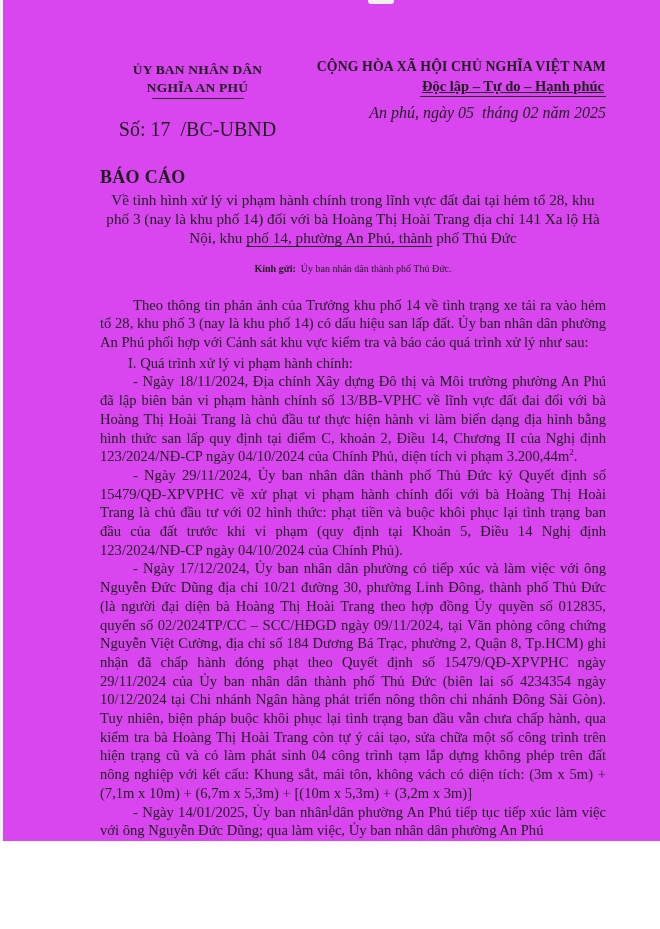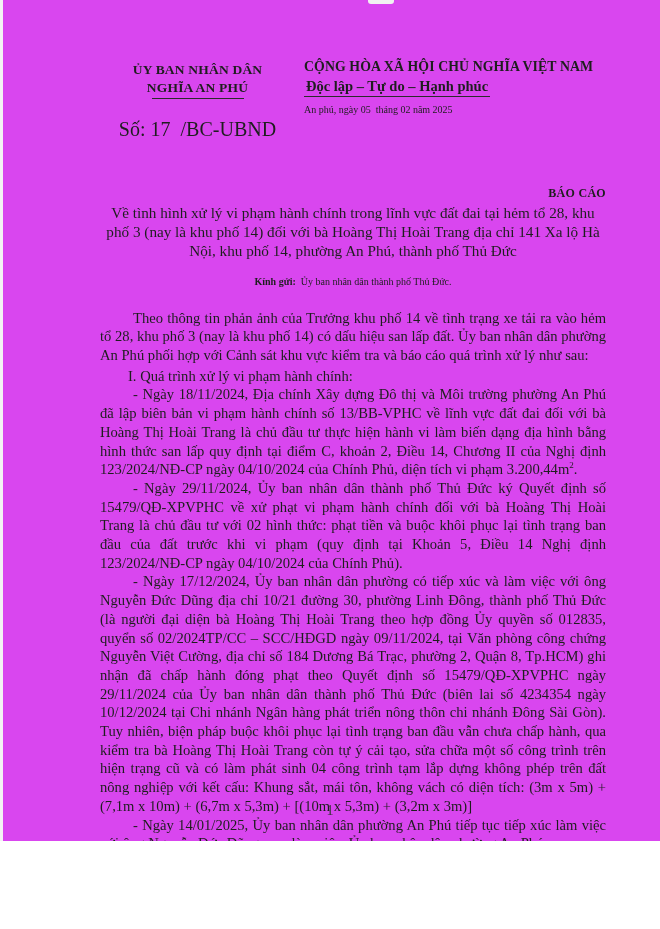--- a/index.html
+++ b/index.html
@@ -11,28 +11,28 @@
   .artifact-top{position:absolute;top:0;left:368px;width:26px;height:4px;background:#f1f1f1;border-radius:0 0 3px 3px;}
   .artifact-left{position:absolute;top:0;left:0;width:3px;height:100%;background:#f3f3f3;}
   .content{position:absolute;left:100px;top:58px;width:506px;}
   .header{display:flex;justify-content:space-between;align-items:flex-start;}
   .h-left{width:195px;text-align:center;padding-top:3px;}
   .h-bold{font-weight:bold;}
   .h-left .h-bold{font-size:13.5px;line-height:17.5px;letter-spacing:0.2px;}
   .h-rule{width:92px;border-top:1.5px solid #2b2b2b;margin:2px auto 0;}
   .doc-number{margin-top:19px;font-size:20px;text-align:center;}
   .dn-val{margin:0 10px 0 5px;}
-  .h-right{width:302px;text-align:left;}
+  .h-right{width:302px;text-align:right;}
   .nh1{font-size:13.8px;line-height:17.5px;letter-spacing:0.1px;}
   .nh2-wrap{margin-top:1px;}
-  .nh2{display:inline-block;font-size:14.5px;line-height:18px;border-bottom:1.5px solid #2b2b2b;padding:0 2px 1px;}
-  .date-line{margin-top:7px;font-size:10px;white-space:pre;}
-  .title{text-align:right;font-weight:bold;font-size:12px;margin-top:45px;letter-spacing:0.3px;}
+  .nh2{display:inline-block;font-size:14.5px;line-height:18px;border-bottom:1.5px solid #2b2b2b;padding:0 2px 1px;text-decoration:underline;}
+  .date-line{margin-top:7px;font-style:italic;font-size:16px;white-space:pre;}
+  .title{text-align:left;font-weight:bold;font-size:18px;margin-top:26px;letter-spacing:0.3px;}
   .subtitle{text-align:center;font-size:15.2px;line-height:19.2px;margin-top:2px;}
-  .subtitle span[data-underline]{text-underline-offset:3px;}
+  .subtitle span[data-underline]{text-decoration:underline;text-underline-offset:3px;}
   .salutation{text-align:center;font-size:10px;margin-top:15px;}
   .sal-label{font-weight:bold;margin-right:5px;}
   .body{margin-top:22px;font-size:14.6px;line-height:18.7px;text-align:justify;}
   .para{margin:0;text-indent:33px;}
   .para.heading{font-weight:normal;text-indent:28px;padding-top:2px;}
   .body sup{font-size:9px;line-height:0;vertical-align:super;}
   .body .it{}
   .page-number{position:absolute;bottom:22px;left:0;width:100%;text-align:center;font-size:14px;color:#333;}
 </style>
 </head>

